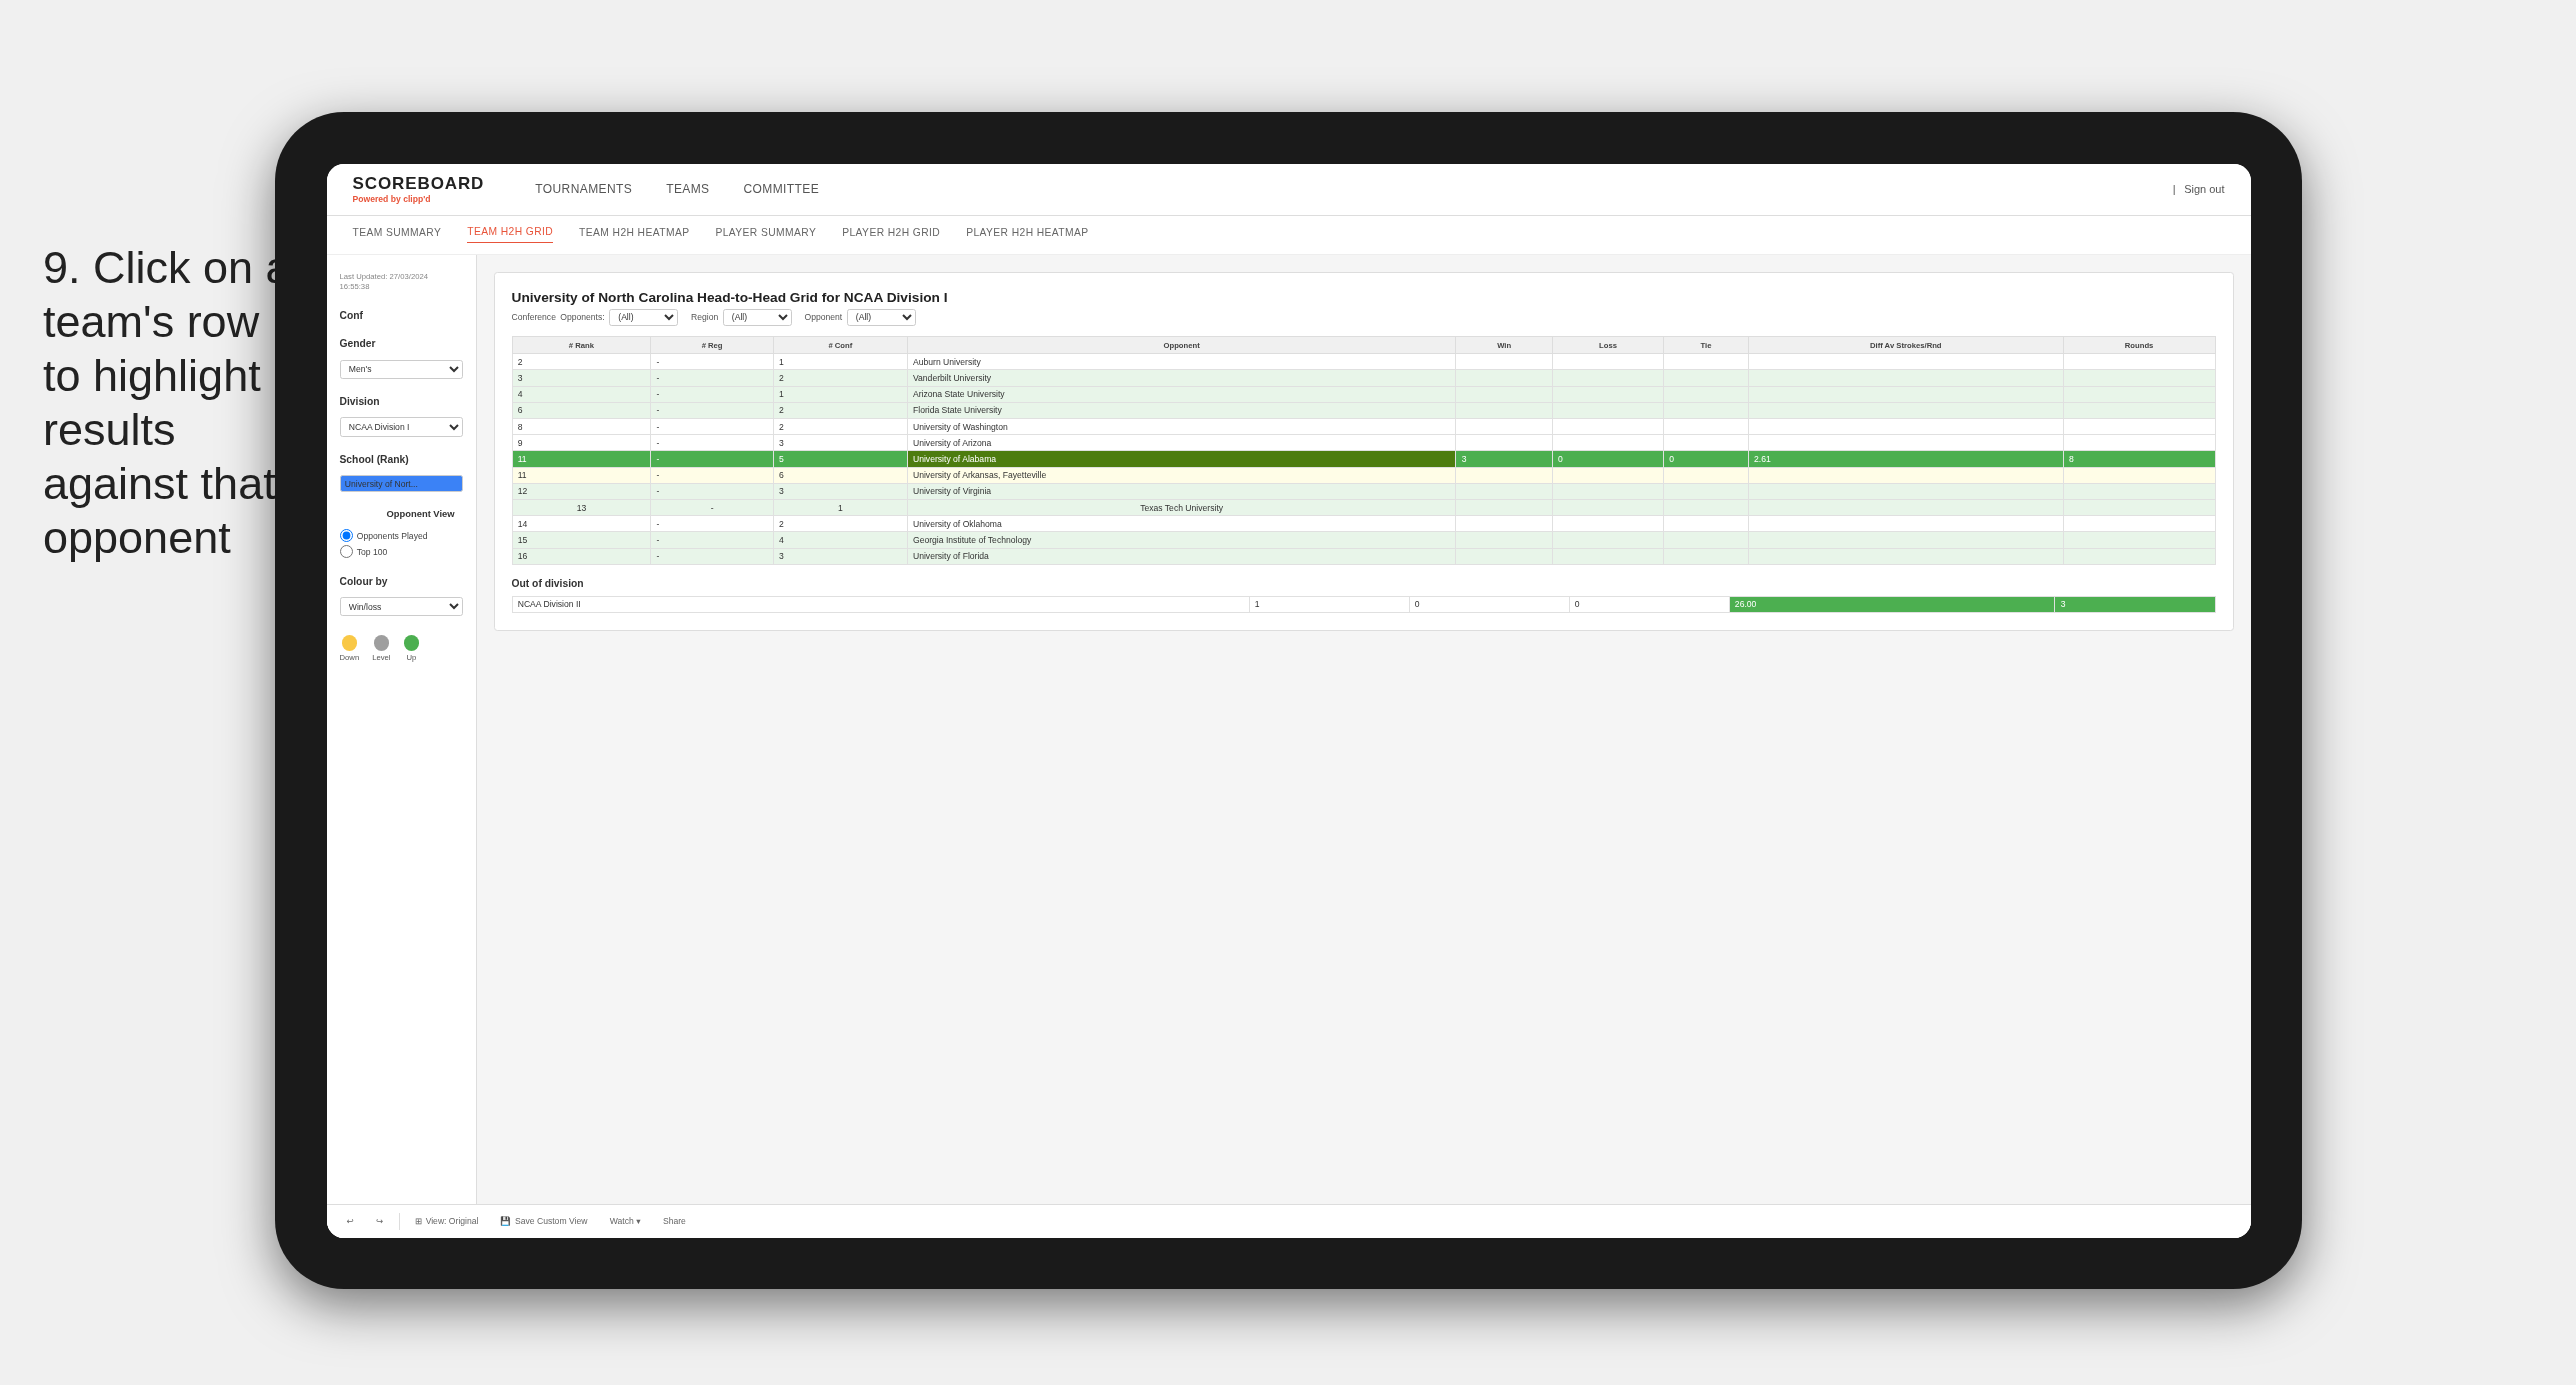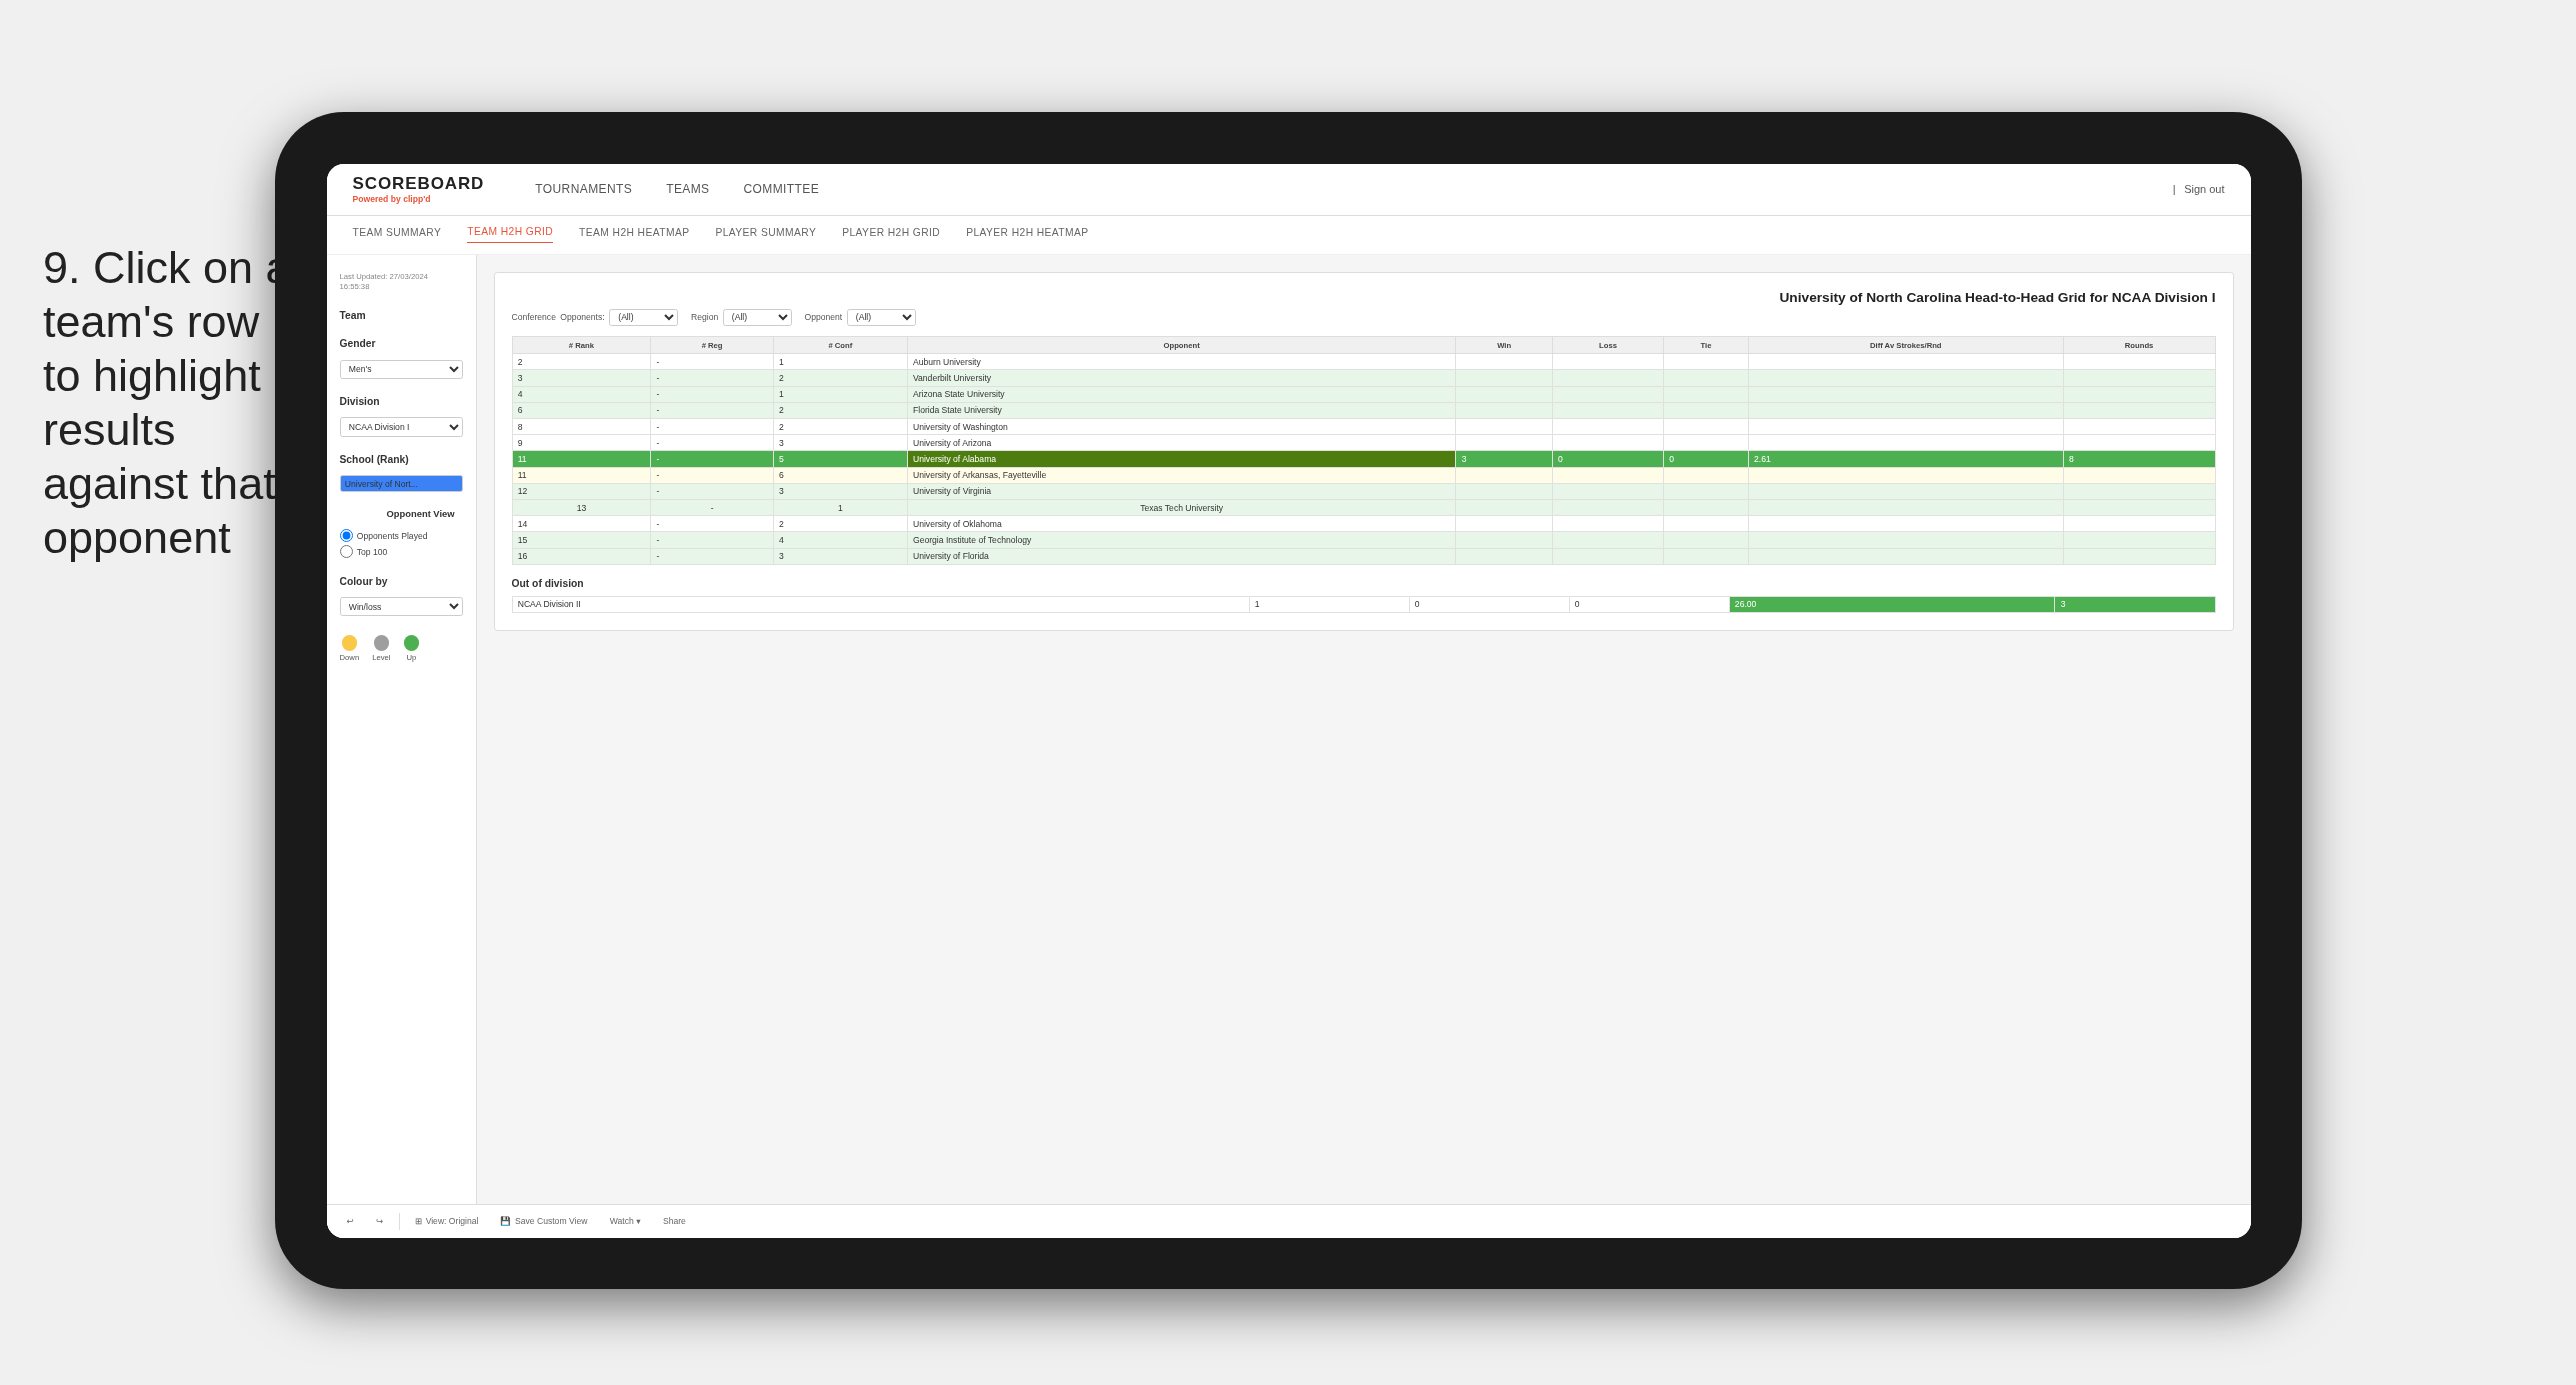--- a/index.html
+++ b/index.html
@@ -242,21 +242,21 @@
       background: #fff;
       border: 0.9px solid #ddd;
       border-radius: 3.4px;
       padding: 17px;
     }
 
     .h2h-title {
       font-size: 13.7px;
       font-weight: bold;
       color: #222;
-      text-align: right;
+      text-align: left;
       margin-bottom: 4.3px;
     }
 
     .h2h-records {
       display: flex;
       justify-content: space-between;
       font-size: 9.4px;
       color: #555;
       margin-bottom: 10.3px;
     }
@@ -410,21 +410,21 @@
     </div>
 
     <div class="main-content">
 
       <div class="sidebar">
         <div class="sidebar-last-updated">
           <div>Last Updated: 27/03/2024</div>
           <div>16:55:38</div>
         </div>
 
-        <div class="sidebar-section-label">Team</div>
+        <div class="sidebar-section-label">Conf</div>
 
         <div class="sidebar-section-label">Gender</div>
         <select class="sidebar-select">
           <option>Men's</option>
         </select>
 
         <div class="sidebar-section-label">Division</div>
         <select class="sidebar-select">
           <option>NCAA Division I</option>
         </select>

